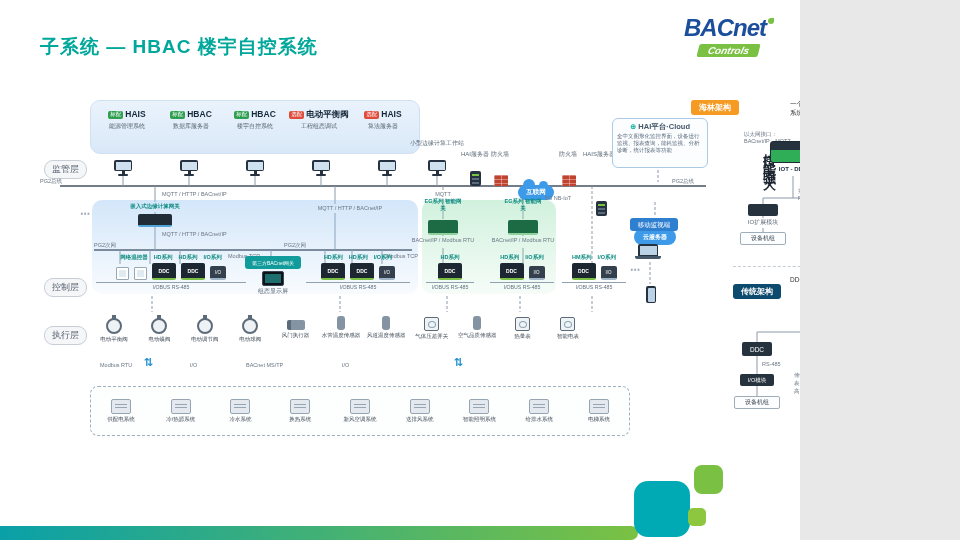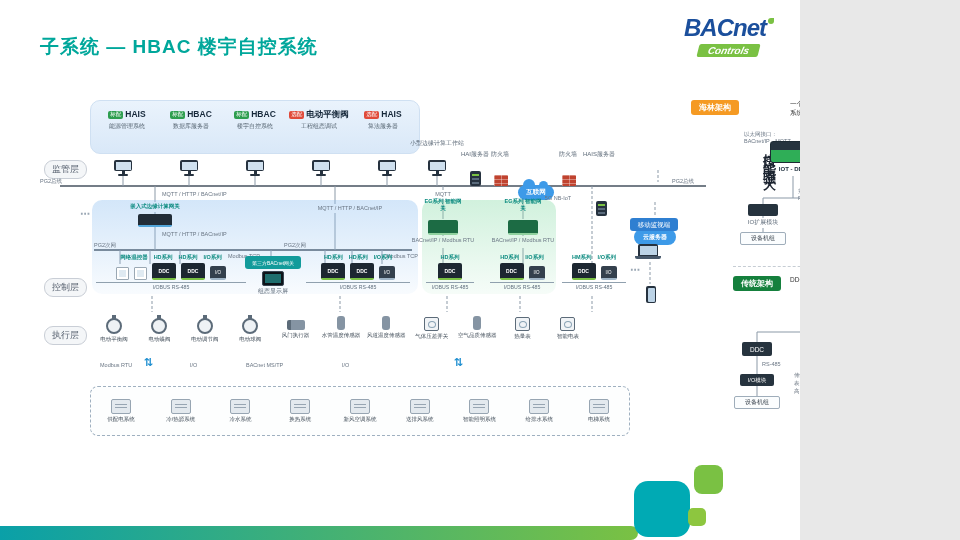--- a/index.html
+++ b/index.html
@@ -103,21 +103,21 @@
   .updown{font-size:11px;color:#1f8fd0;font-weight:bold;}
 
   .subsys{left:90px;top:386px;width:540px;height:50px;border:1px dashed #9fb0c0;border-radius:8px;background:#fdfefe;
           display:flex;align-items:center;justify-content:space-around;box-sizing:border-box;}
   .sitem{display:flex;flex-direction:column;align-items:center;gap:2px;width:52px;}
   .ic-sys{width:18px;height:13px;background:#e3e9ee;border:1px solid #97a5b2;border-radius:2px;position:relative;}
   .ic-sys::after{content:"";position:absolute;left:3px;right:3px;top:4px;height:1px;background:#97a5b2;box-shadow:0 3px 0 #97a5b2;}
 
   .rtag{display:inline-block;color:#fff;font-size:8px;font-weight:bold;padding:2px 8px;border-radius:3px;white-space:nowrap;}
   .rtag.orange{background:#f59a23;}
-  .rtag.gray{background:#15803d;}
+  .rtag.gray{background:#0c4a6e;margin-top:8px;}
   .rdesc{font-size:6.5px;color:#333;line-height:1.35;}
   .wbox{border:1px solid #9fadba;border-radius:2px;background:#fbfdfe;font-size:6px;color:#39434d;
         display:flex;align-items:center;justify-content:center;text-align:center;box-sizing:border-box;}
   .iotddc{width:46px;height:22px;border-radius:3px;background:linear-gradient(180deg,#26333e 0 40%,#2fae57 40% 100%);
           border:1px solid #1d2a33;box-sizing:border-box;}
   .darkbox{background:#26333e;border-radius:2px;}
   .orangebox{background:#f59a23;color:#fff;border-radius:3px;display:flex;align-items:center;justify-content:center;font-size:7px;font-weight:bold;}
   .rmeter{width:12px;height:12px;border:1.5px solid #5c6b79;border-radius:2px;background:#eef2f5;position:relative;}
   .rmeter::after{content:"";position:absolute;inset:2.5px;border:1px solid #8aa3b5;border-radius:50%;}
   .divider{border-top:1px dashed #c6cdd4;}
@@ -242,20 +242,26 @@
   <div class="abs lbl" style="left:486px;top:151px;width:28px;">防火墙</div>
   <div class="abs firewall" style="left:494px;top:175px;"></div>
   <div class="abs cloudic" style="left:518px;top:170px;width:36px;height:15px;font-size:6.5px;">
       <span>互联网</span>
     </div>
   <div class="abs lbl" style="left:554px;top:151px;width:28px;">防火墙</div>
   <div class="abs firewall" style="left:562px;top:175px;"></div>
   <div class="abs lbl" style="left:578px;top:151px;width:42px;">HAIS服务器</div>
   <div class="abs server" style="left:596px;top:171px;"></div>
 
+  <div class="abs haicloud">
+    <div class="boxtitle" style="margin-top:0;">
+      <span class="plogo">⊕</span><span>HAI平台·Cloud</span>
+    </div>
+    <div class="desc">全中文图形化监控界面，设备运行监视、报表查询，能耗监视、分析诊断，统计报表等功能</div>
+  </div>
   <div class="abs cloudic" style="left:634px;top:184px;width:42px;height:16px;font-size:6px;">
       <span>云服务器</span>
     </div>
   <div class="abs mobilebox" style="left:630px;top:218px;width:48px;height:13px;">移动监视端</div>
   <div class="abs laptop" style="left:638px;top:244px;">
       <div class="scr">
         <i></i>
       </div>
       <div class="base"></div>
     </div>

